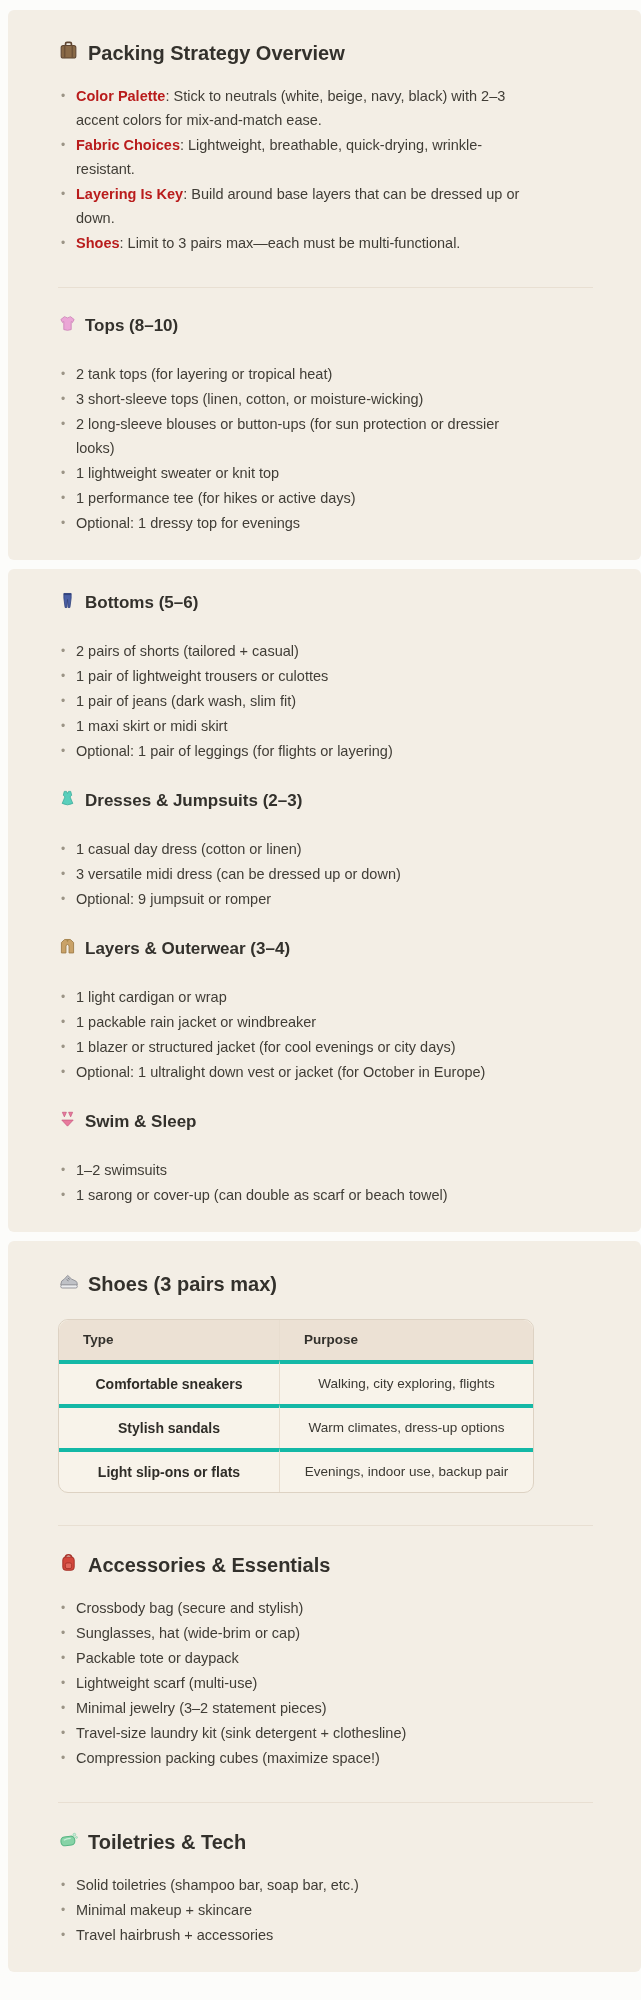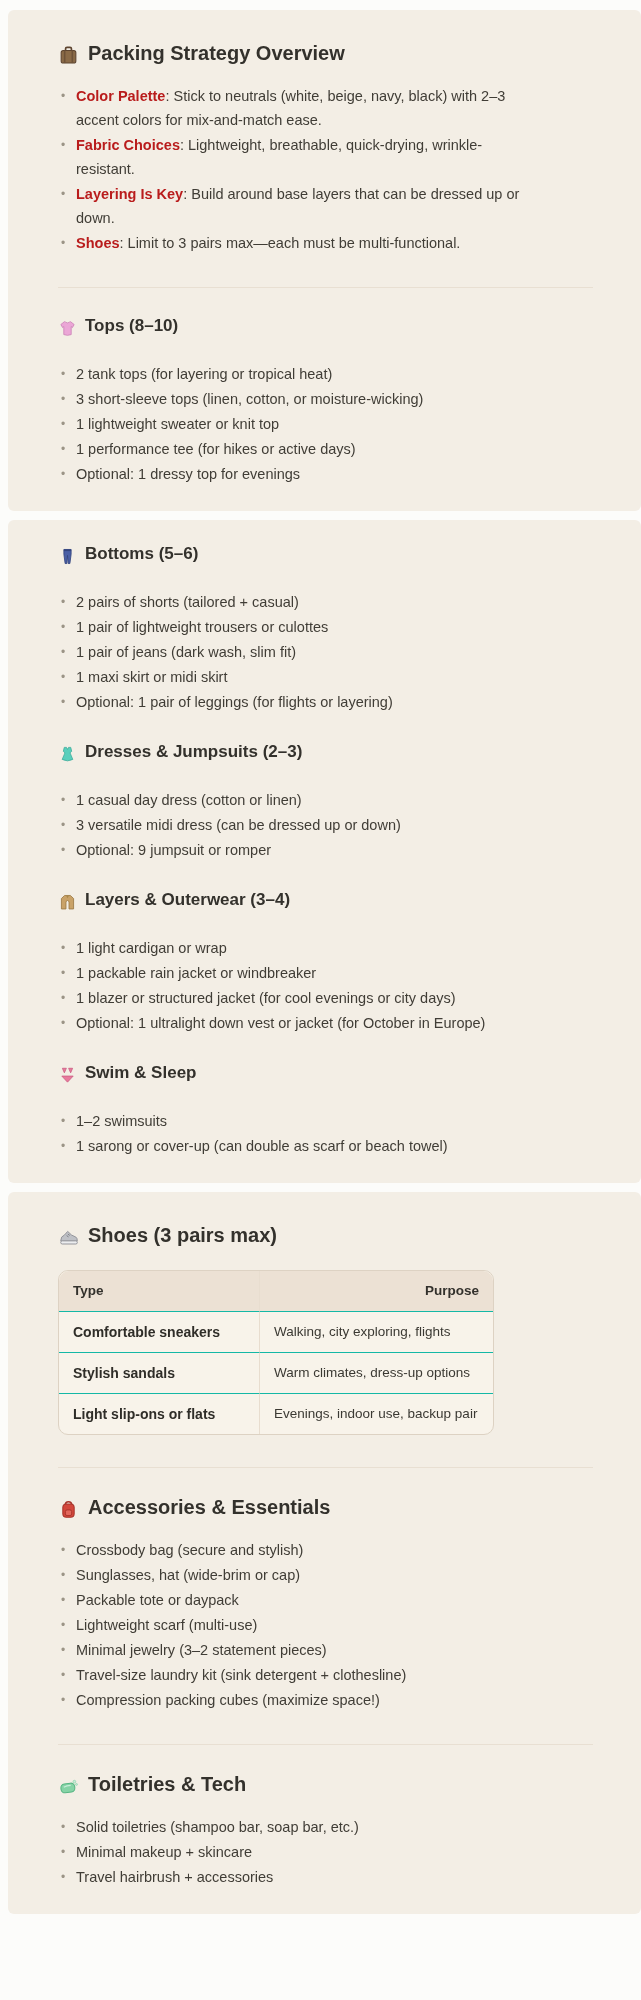--- a/index.html
+++ b/index.html
@@ -11,25 +11,25 @@
   }
   .card{
     background:#f3eee5;
     margin:0 0 9px 8px;
     border-radius:6px;
     padding:4px 48px 24px 50px;
   }
   .card:first-of-type{margin-top:10px;}
   h2{
     font-size:20px;line-height:26px;font-weight:700;color:#33312c;
-    margin:26px 0 18px;display:flex;align-items:flex-end;gap:9px;
+    margin:26px 0 18px;display:flex;align-items:flex-start;gap:9px;
   }
   h3{
     font-size:17px;line-height:24px;font-weight:700;color:#33312c;
-    margin:26px 0 24px;display:flex;align-items:flex-end;gap:8px;
+    margin:26px 0 24px;display:flex;align-items:flex-start;gap:8px;
   }
   h3.first{margin-top:18px;}
   .icn{display:inline-flex;flex:0 0 auto;}
   ul{list-style:none;margin:0;padding:0;max-width:475px;}
   li{
     position:relative;padding-left:18px;margin:0 0 1px;
     font-size:14.5px;line-height:24px;color:#403d36;
   }
   li::before{
     content:"•";position:absolute;left:3px;top:0;
@@ -40,27 +40,27 @@
     border:0;border-top:1px solid #e8dfd2;height:0;
     margin:32px 0 6px;
   }
   table{
     border-collapse:separate;border-spacing:0;
     margin-top:22px;
     background:#f8f3ea;color:#3b3933;
     border:1px solid #ddd2c3;border-radius:10px;
     font-size:13.5px;line-height:18px;
   }
-  th,td{padding:11px 14px;text-align:left;vertical-align:middle;}
+  th,td{padding:11px 24px;text-align:left;vertical-align:middle;}
   th{
     background:#ece1d4;font-weight:700;color:#33312c;
   }
   th:first-child{border-top-left-radius:10px;width:172px;}
-  th:last-child{border-top-right-radius:10px;width:205px;text-align:right;}
-  td{border-top:1px solid #14b8a6;}
+  th:last-child{border-top-right-radius:10px;width:205px;}
+  td{border-top:4px solid #14b8a6;text-align:center;}
   th:first-child,td:first-child{border-right:1px solid #e8ddcf;}
   td:first-child{font-weight:700;color:#2f2d28;font-size:14px;}
   tr:last-child td:first-child{border-bottom-left-radius:10px;}
   tr:last-child td:last-child{border-bottom-right-radius:10px;}
 </style>
 </head>
 <body>
 
 <section class="card">
 
@@ -91,20 +91,21 @@
       <svg width="19" height="19" viewBox="0 0 20 20">
         <path d="M6.8 2.8 Q10 5.4 13.2 2.8 L17 5.8 L15.2 9 L13.9 8 L13.9 16.4 Q10 18 6.1 16.4 L6.1 8 L4.8 9 L3 5.8 Z" fill="#eba6d6" stroke="#c97bb4" stroke-width="0.8"></path>
       </svg>
     </span>
     <span>Tops (8–10)</span>
   </h3>
 
   <ul>
     <li><span>2 tank tops (for layering or tropical heat)</span></li>
     <li><span>3 short-sleeve tops (linen, cotton, or moisture-wicking)</span></li>
+    <li><span>2 long-sleeve blouses or button-ups (for sun protection or dressier looks)</span></li>
     <li><span>1 lightweight sweater or knit top</span></li>
     <li><span>1 performance tee (for hikes or active days)</span></li>
     <li><span>Optional: 1 dressy top for evenings</span></li>
   </ul>
 
 </section>
 
 <section class="card">
 
   <h3 class="first">

